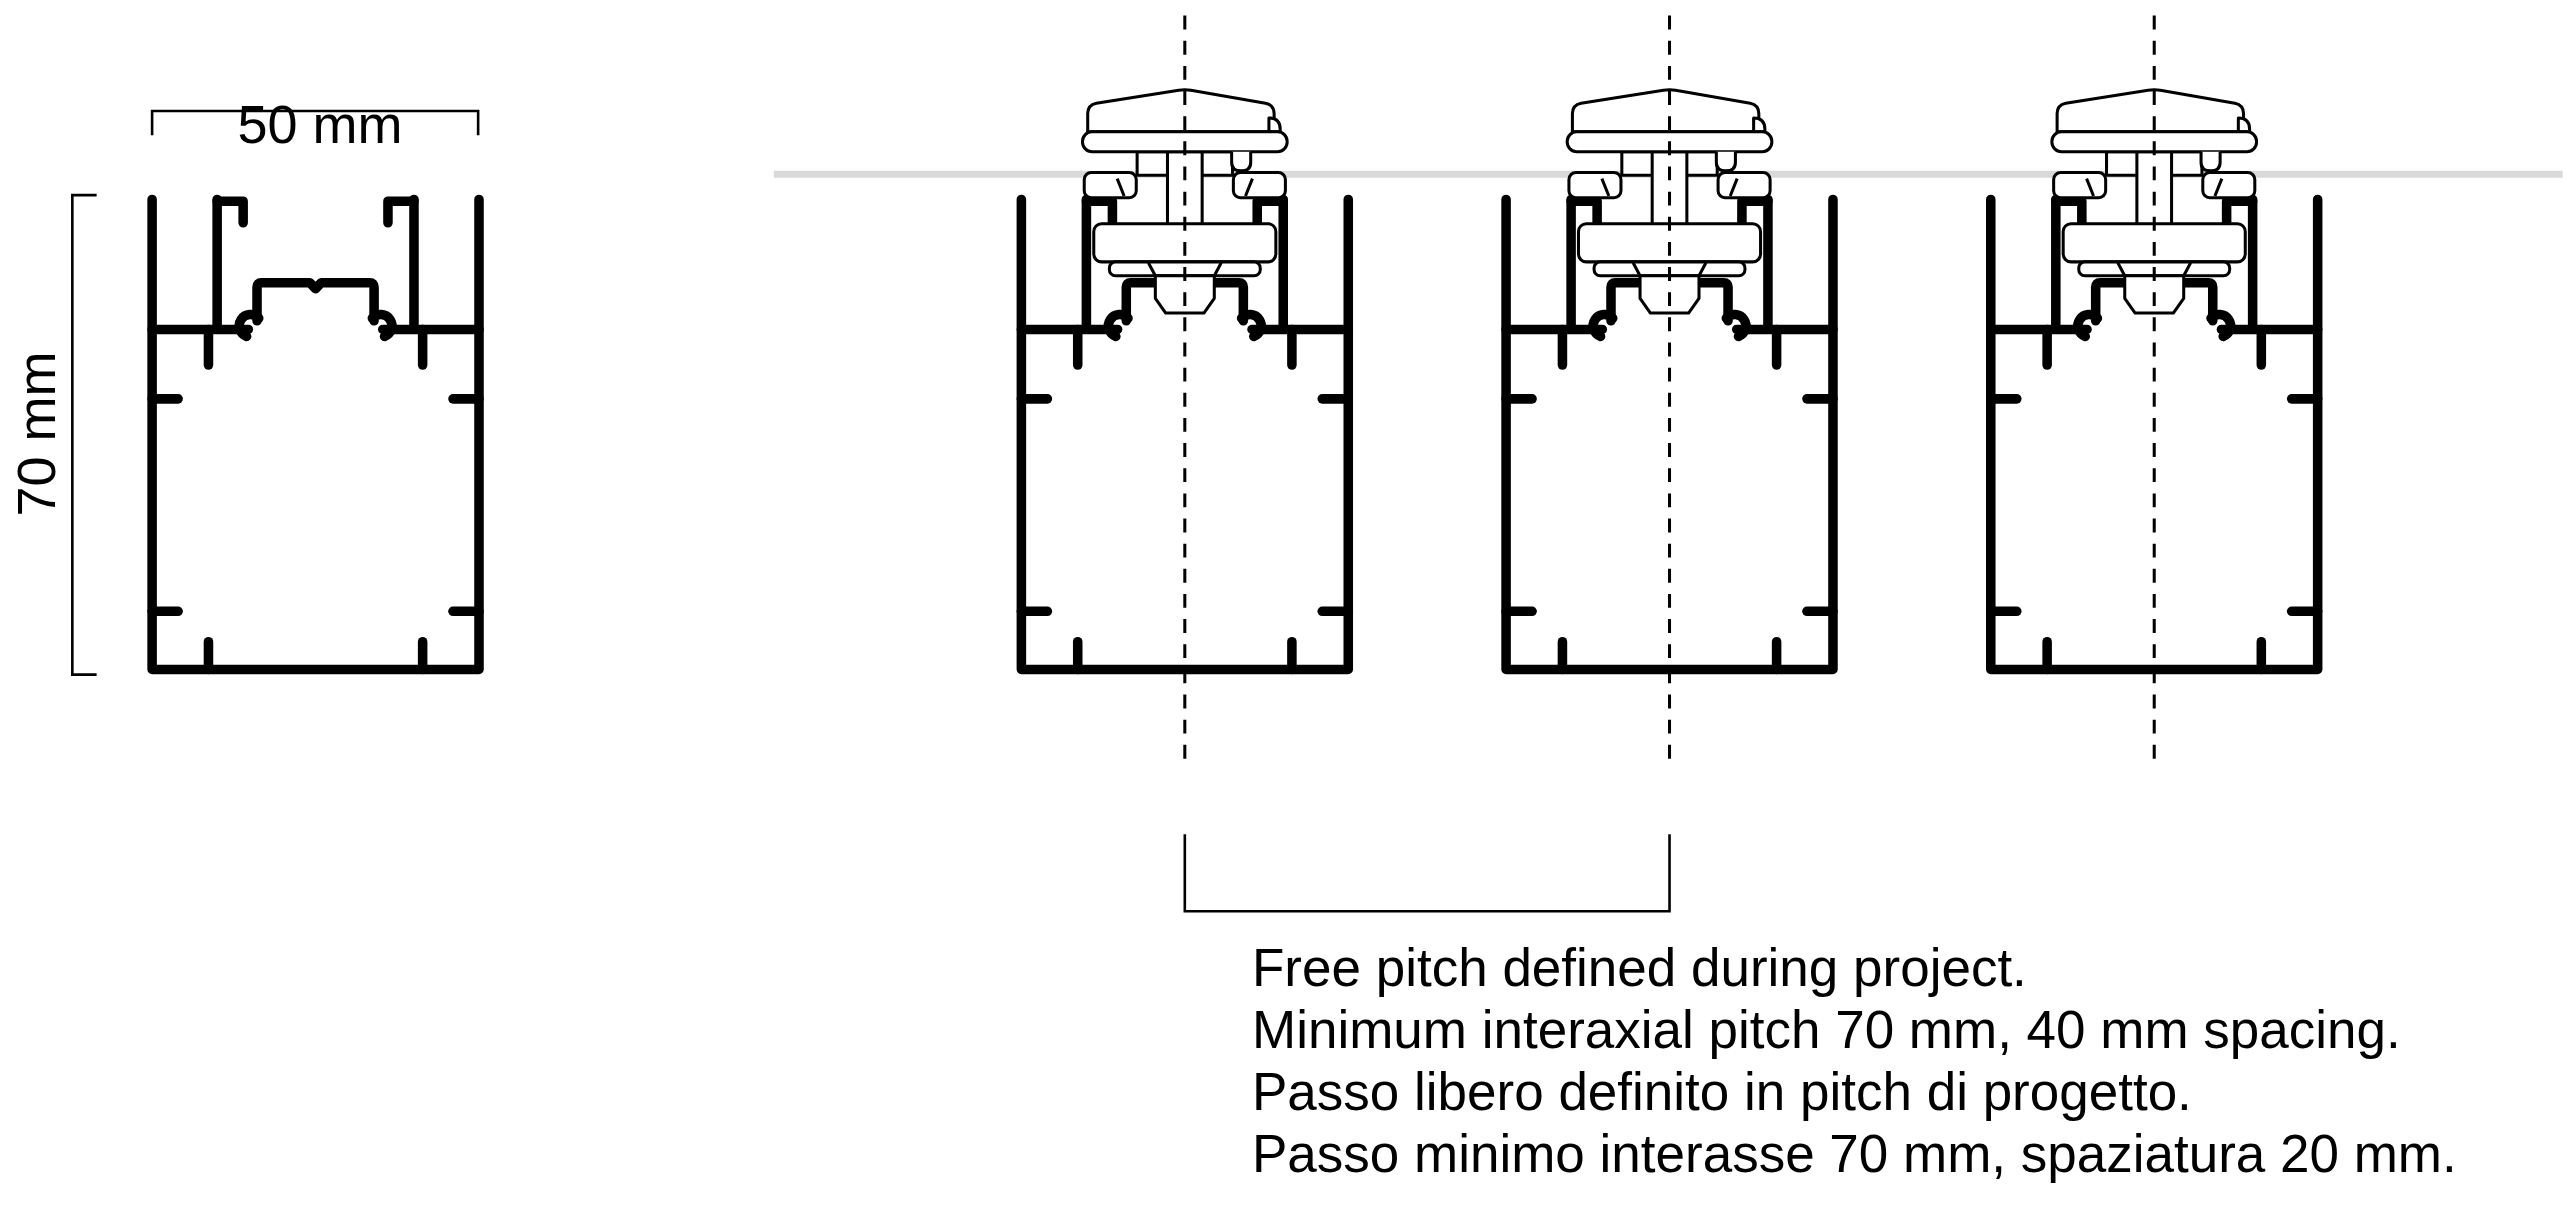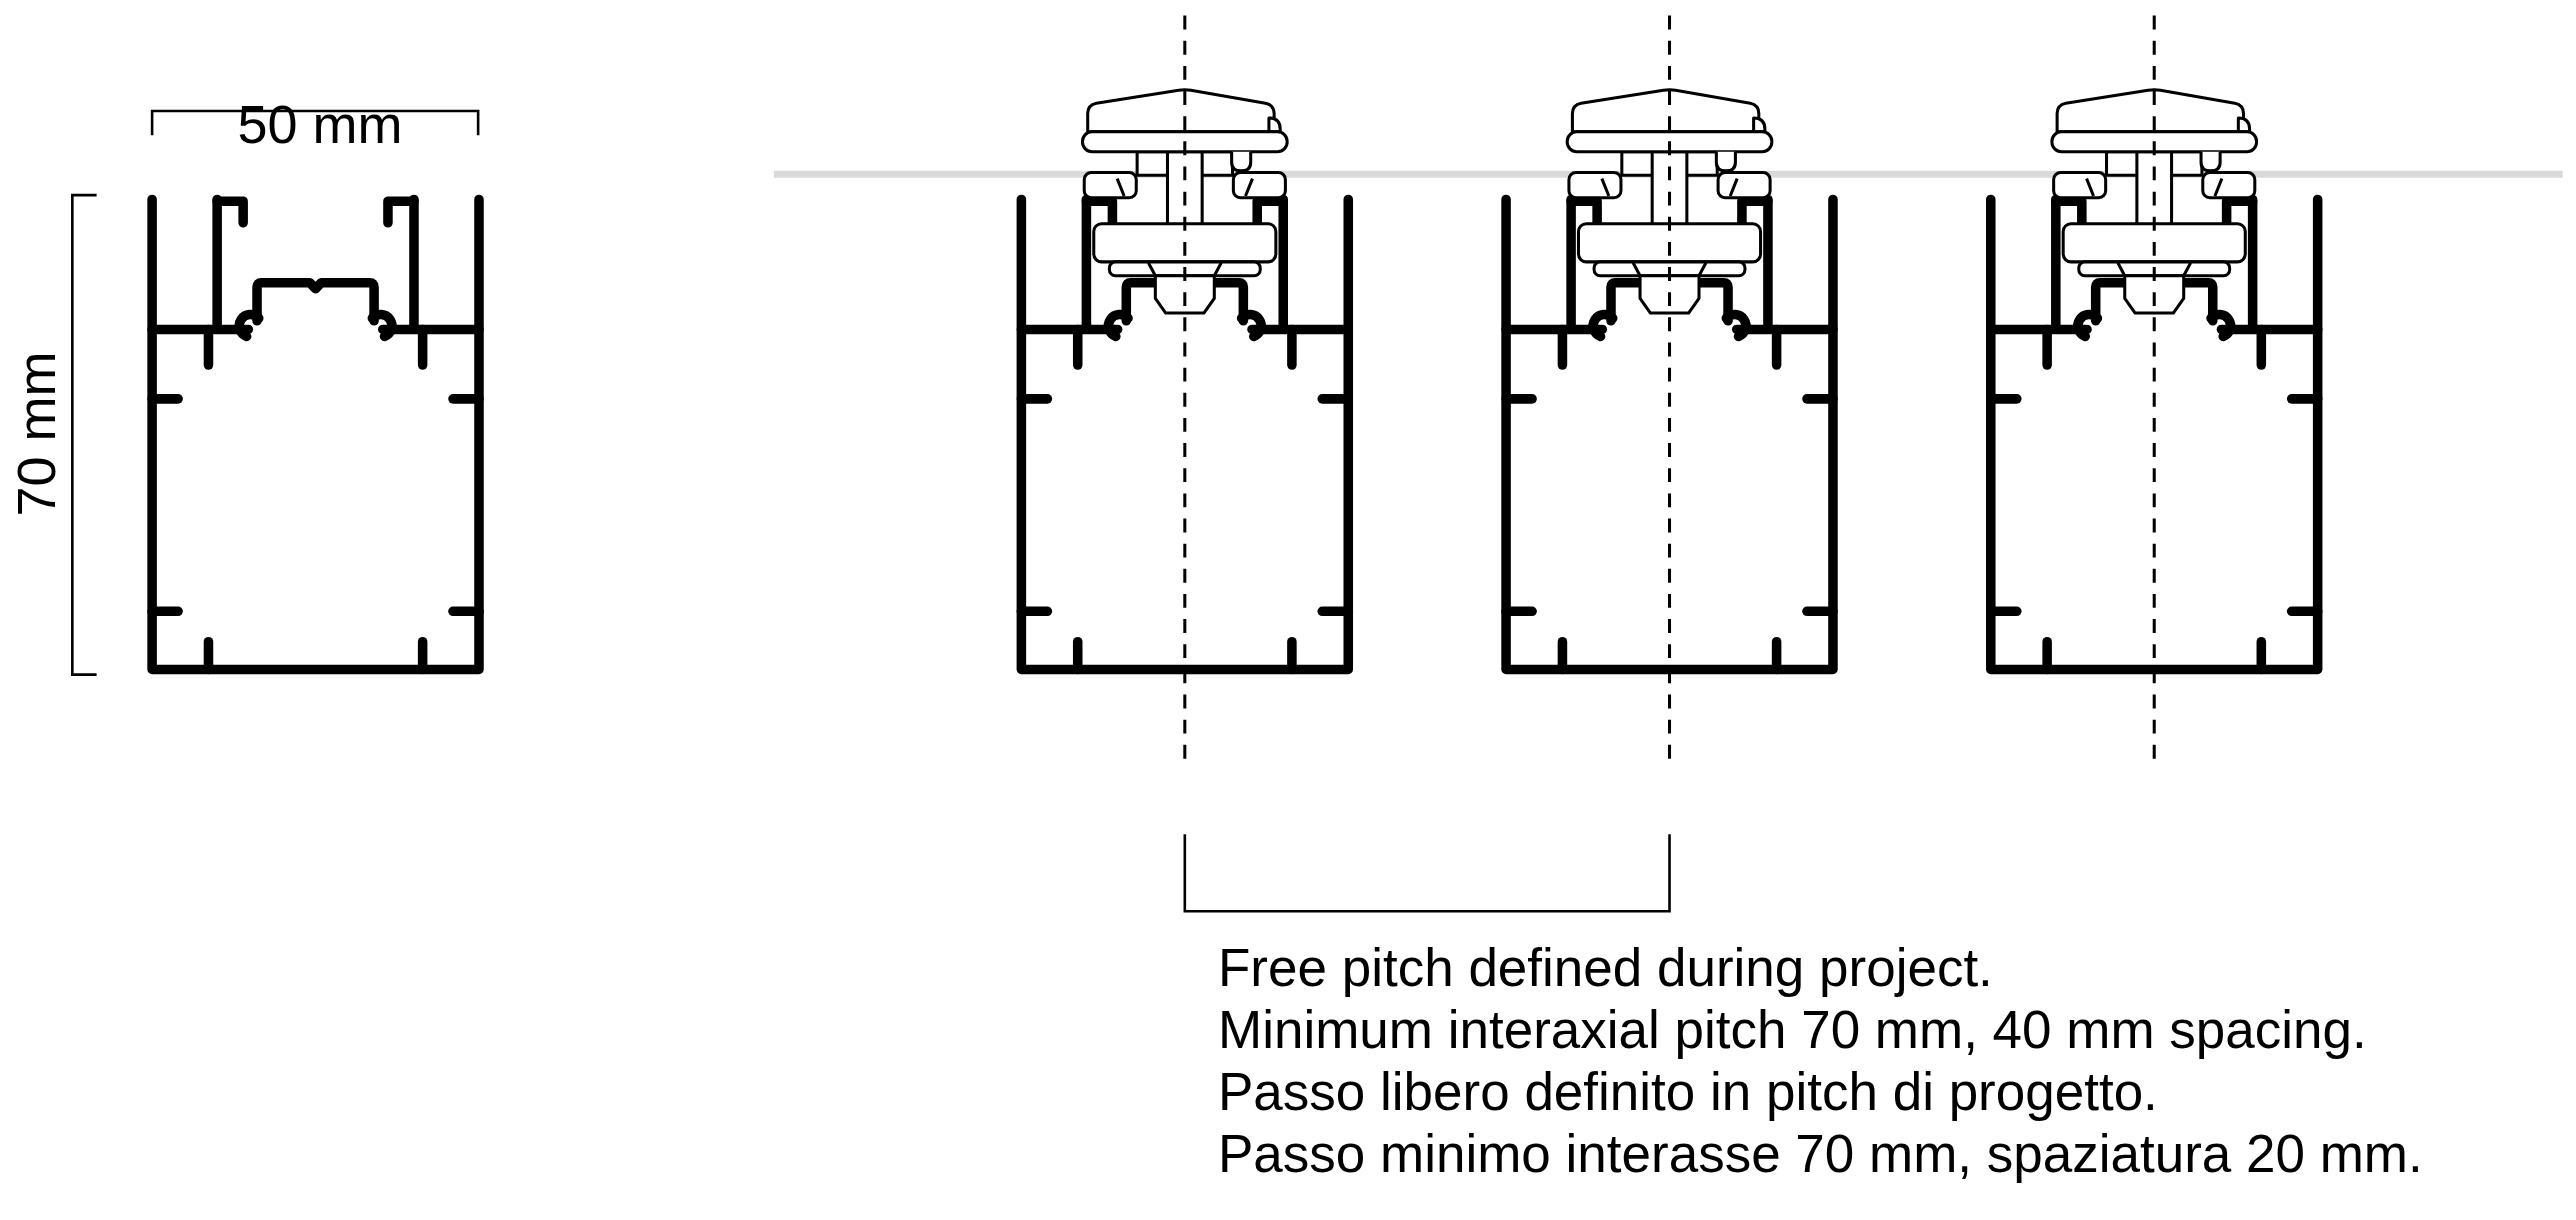--- a/index.html
+++ b/index.html
@@ -18,21 +18,21 @@
     white-space:nowrap;
     line-height:1;
   }
   .dim-label.width{left:320px;top:50px;transform:translateX(-50%);margin-top:47px;}
   .dim-label.height{
     left:36px;top:434px;
     transform:translate(-50%,-50%) rotate(-90deg);
   }
   .notes{
     position:absolute;
-    left:1218px;top:937px;
+    left:1252px;top:937px;
     font-size:53px;
     line-height:62px;
     color:#000;
     white-space:nowrap;
   }
 </style>
 </head>
 <body>
 
 <div class="canvas">

